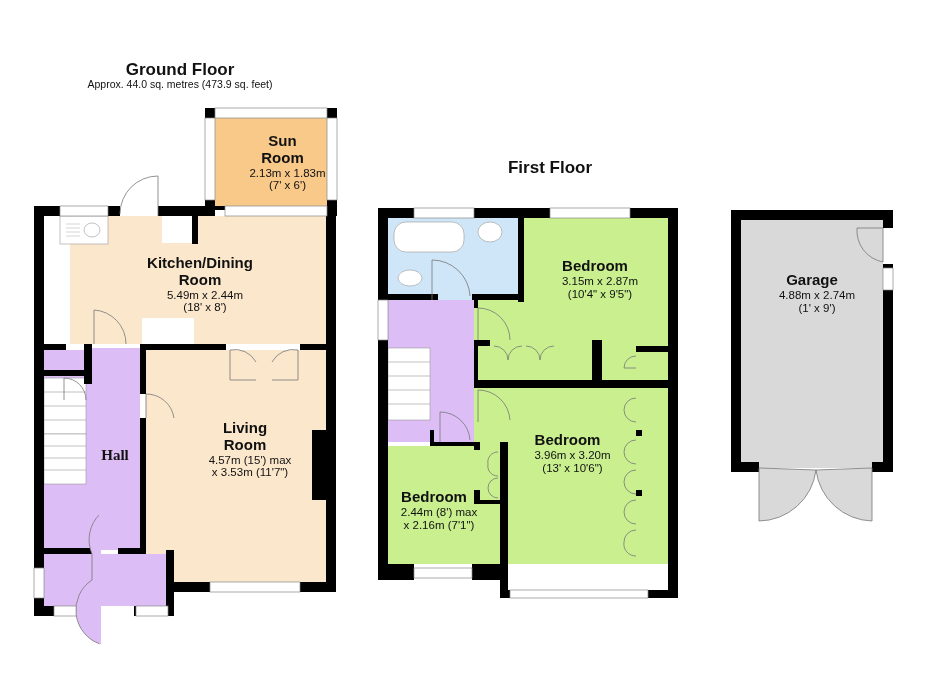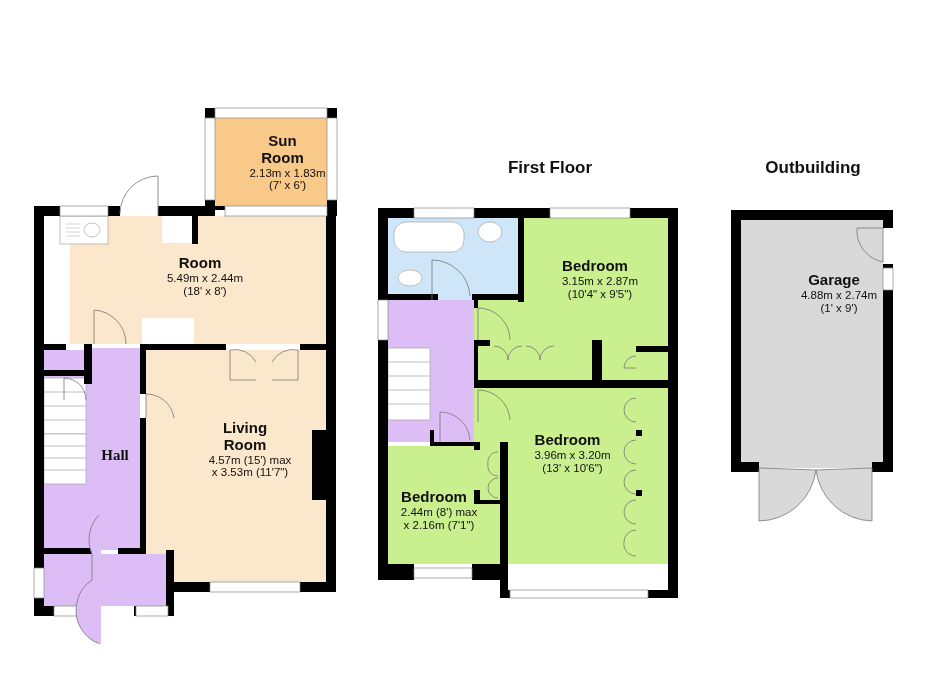--- a/index.html
+++ b/index.html
@@ -189,38 +189,40 @@
       <rect x="741" y="462" width="18" height="10"></rect>
       <rect x="872" y="462" width="21" height="10"></rect>
     </g>
     <rect x="883" y="268" width="10" height="22" fill="#fff" stroke="#888" stroke-width="0.7"></rect>
     <path d="M857 228 L883 228 L883 262 A32 32 0 0 1 857 228 Z" fill="#d9d9d9" stroke="#777" stroke-width="0.8"></path>
     <path d="M759 468 L759 521 A58 58 0 0 0 816 470 Z M872 468 L872 521 A58 58 0 0 1 816 470 Z" fill="#d9d9d9" stroke="#777" stroke-width="0.8"></path>
   </g>
 </svg>
 
 <div class="lbl" style="left:60px; top:60px; width:240px;">
+  <div class="floor-title">Ground Floor</div>
+  <div class="floor-sub">Approx. 44.0 sq. metres (473.9 sq. feet)</div>
 </div>
 
 <div class="lbl" style="left:420px; top:158px; width:260px;">
   <div class="floor-title">First Floor</div>
 </div>
 
 <div class="lbl" style="left:700px; top:158px; width:226px;">
-  <div class="floor-title">Outbuilding</div>
 </div>
 
 <div class="lbl" style="left:215px; top:133px; width:135px;">
   <div class="room-name">Sun</div>
   <div class="room-name">Room</div>
   <div class="room-dim">2.13m x 1.83m</div>
   <div class="room-dim">(7' x 6')</div>
 </div>
 
 <div class="lbl" style="left:100px; top:255px; width:200px;">
+  <div class="room-name">Kitchen/Dining</div>
   <div class="room-name">Room</div>
   <div class="room-dim">5.49m x 2.44m</div>
   <div class="room-dim">(18' x 8')</div>
 </div>
 
 <div class="lbl" style="left:170px; top:420px; width:150px;">
   <div class="room-name">Living</div>
   <div class="room-name">Room</div>
   <div class="room-dim">4.57m (15') max</div>
   <div class="room-dim">x 3.53m (11'7")</div>
@@ -241,17 +243,17 @@
   <div class="room-dim">3.96m x 3.20m</div>
   <div class="room-dim">(13' x 10'6")</div>
 </div>
 
 <div class="lbl" style="left:388px; top:489px; width:92px;">
   <div class="room-name">Bedroom</div>
   <div class="room-dim">2.44m (8') max</div>
   <div class="room-dim">x 2.16m (7'1")</div>
 </div>
 
-<div class="lbl" style="left:741px; top:272px; width:142px;padding-left:22px;">
+<div class="lbl" style="left:741px; top:272px; width:142px;">
   <div class="room-name">Garage</div>
   <div class="room-dim">4.88m x 2.74m</div>
   <div class="room-dim">(1' x 9')</div>
 </div>
 
 </body></html>

